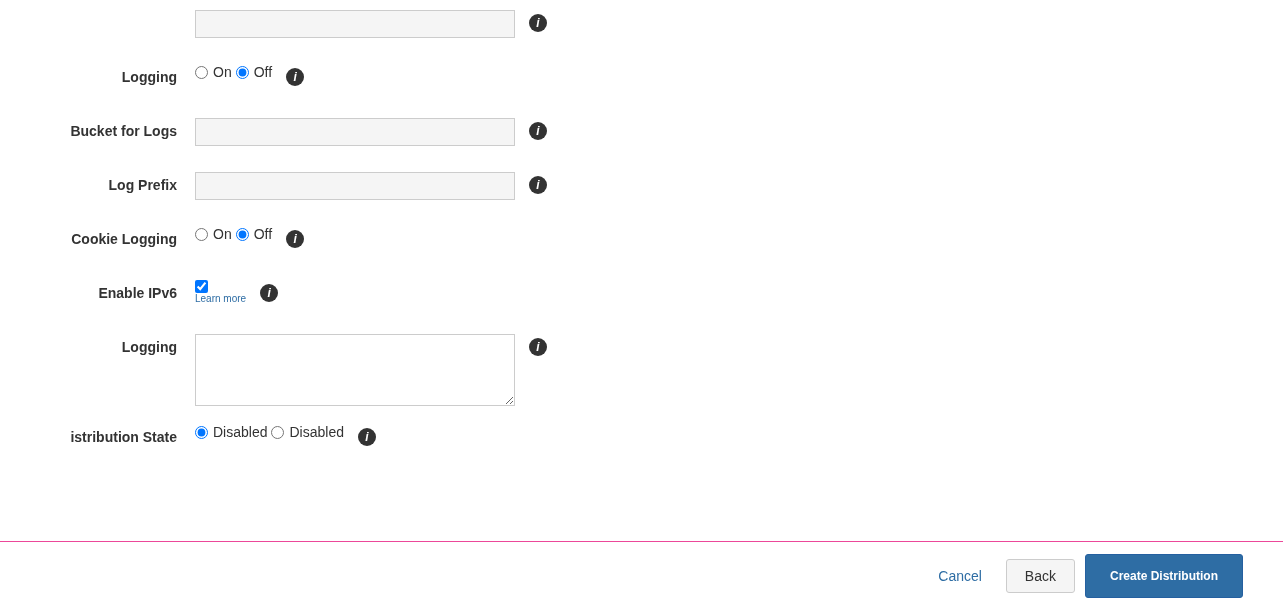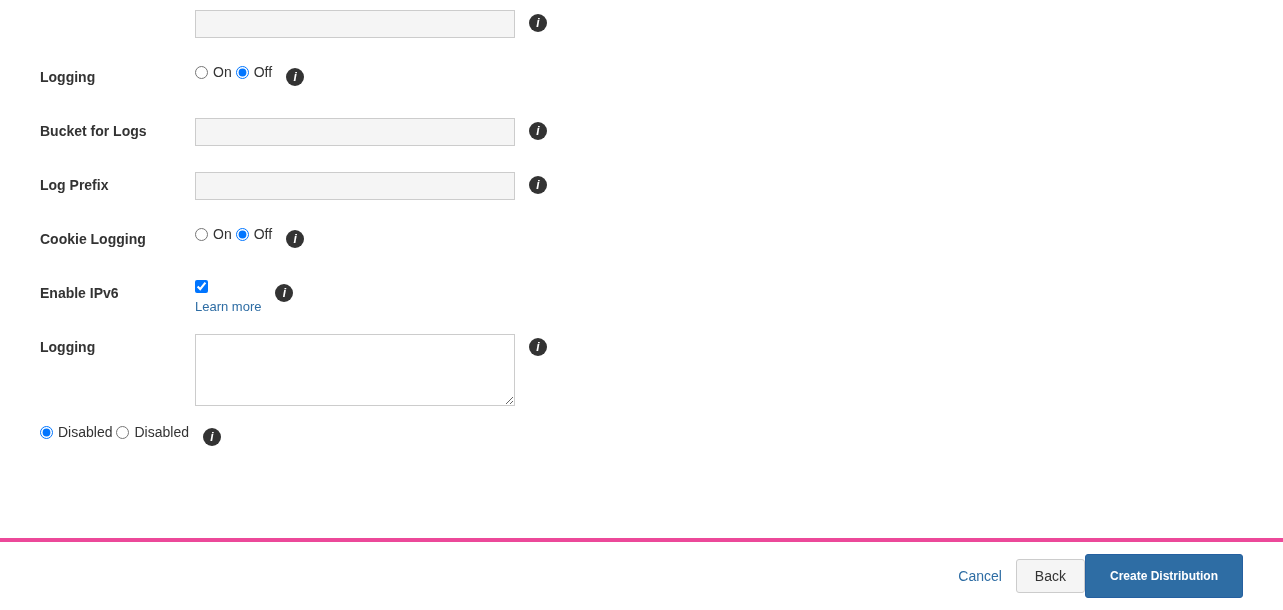--- a/index.html
+++ b/index.html
@@ -25,21 +25,21 @@
 
     .form-row {
       display: flex;
       align-items: flex-start;
       margin-bottom: 18px;
       min-height: 36px;
     }
 
     .form-label {
       width: 155px;
-      text-align: left;
+      text-align: right;
       padding-right: 18px;
       font-weight: bold;
       font-size: 14px;
       padding-top: 5px;
       color: #333;
       flex-shrink: 0;
     }
 
     .form-control-area {
       display: flex;
@@ -115,41 +115,42 @@
     }
 
     .checkbox-option input[type="checkbox"] {
       margin: 0;
       cursor: pointer;
     }
 
     .learn-more-link {
       color: #2e6da4;
       text-decoration: none;
-      font-size: 13px;
-      margin-top: 6px;
+      font-size: 10px;
+      margin-top: 0;
       display: inline-block;
     }
 
     .enable-ipv6-group {
       display: flex;
       flex-direction: column;
     }
 
     .bottom-bar {
       position: fixed;
       bottom: 0;
       left: 0;
       width: 1283px;
       background: #fff;
-      border-top: 4px solid #ec4899;
+      border-top: 1px solid #ec4899;
       padding: 12px 40px;
       display: flex;
       justify-content: flex-end;
       align-items: center;
+      gap: 10px;
     }
 
     .btn-cancel {
       background: none;
       border: none;
       color: #2e6da4;
       font-size: 14px;
       cursor: pointer;
       padding: 8px 14px;
       text-decoration: none;
@@ -280,20 +281,21 @@
     <div class="form-label">Logging</div>
     <div class="form-control-area">
       <textarea class="form-textarea" style=""></textarea>
       <div class="info-icon">
         <span>i</span>
       </div>
     </div>
   </div>
 
   <div class="form-row">
+    <div class="form-label">istribution State</div>
     <div class="form-control-area">
       <div class="radio-group">
         <label class="radio-option">
           <input type="radio" name="distribution_state" value="enabled" checked="" style="">
           <span>Disabled</span>
         </label>
         <label class="radio-option">
           <input type="radio" name="distribution_state" value="disabled" style="">
           <span>Disabled</span>
         </label>

